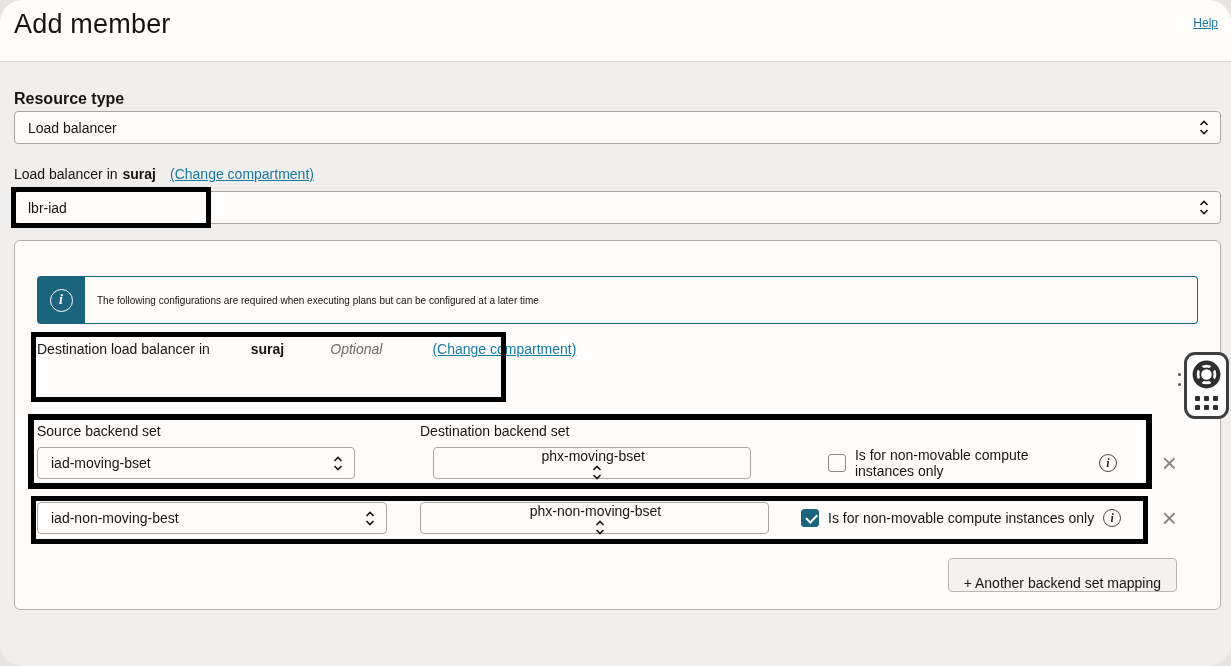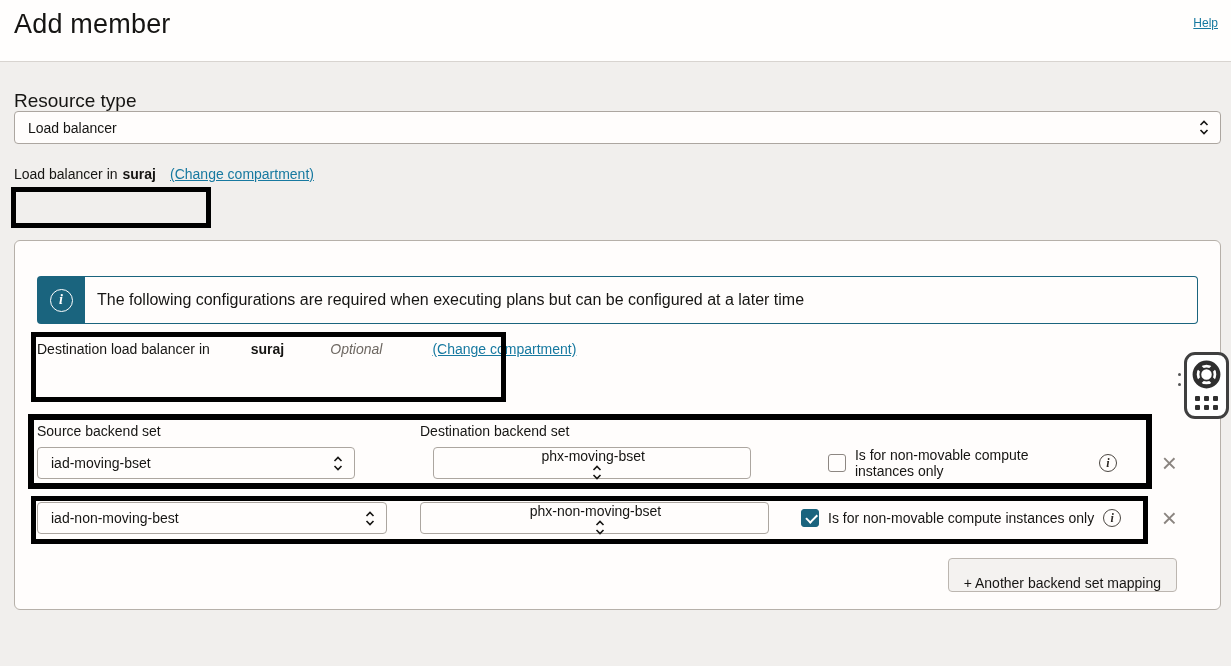--- a/index.html
+++ b/index.html
@@ -1,36 +1,36 @@
 <!DOCTYPE html>
 <html><head>
 <meta charset="utf-8">
 <style>
   * { margin:0; padding:0; box-sizing:border-box; }
   html,body { background:#e8e6e4; }
   body { font-family:"Liberation Sans", sans-serif; color:#161513; }
 
   .screen {
     position:relative; width:1231px; height:666px;
-    background:#F1EFED; overflow:hidden;
+    background:#F1EFED; overflow:hidden;border-radius:23px;
   }
 
   
   .hdr {
     position:absolute; top:0; left:0; right:0; height:62px;
     background:#FFFEFD; border-bottom:1px solid #D8D4D0;
   }
   .hdr h1 {
     position:absolute; left:14px; top:9px;
     font-size:27px; font-weight:400; color:#161513; letter-spacing:.2px;
   }
   .link { color:#1779A0; text-decoration:underline; cursor:pointer; }
   .help { position:absolute; right:13px; top:16px; font-size:12px; }
 
-  .flabel { position:absolute; font-size:19px; color:#161513; }
+  .flabel { position:absolute; font-size:16px; color:#161513;font-weight:bold; }
   .label-row { position:absolute; font-size:14px; display:flex; align-items:baseline; }
   .label-row b { font-weight:700; margin-left:5px; }
   .label-row .opt { font-style:italic; color:#6E6862; margin-left:10px; }
   .label-row .link { margin-left:14px; }
 
   .select {
     position:absolute; height:33px; background:#FFFDFC;
     border:1px solid #ACA6A0; border-radius:4px;
     display:flex; align-items:center; justify-content:space-between;
     padding:0 11px 0 13px; font-size:14px; color:#161513; cursor:pointer;
@@ -49,21 +49,21 @@
     display:flex; align-items:center; justify-content:center;
   }
   .info-circle {
     width:23px; height:23px; border:1.7px solid #fff; border-radius:50%;
     color:#fff; display:flex; align-items:center; justify-content:center;
     font-family:"Liberation Serif", serif; font-style:italic; font-weight:700; font-size:14px;
   }
   .banner-box {
     flex:1; border:1px solid #1A647E; border-left:none; border-radius:0 4px 4px 0;
     background:#FFFDFC; display:flex; align-items:center; padding:0 12px;
-    font-size:16px; color:#161513;
+    font-size:10px; color:#161513;
   }
 
   .col-headers { position:absolute; top:182px; left:0; right:0; height:17px; font-size:14px; }
   .col-headers span { position:absolute;text-align:right; }
   .ch-src { left:22px; } .ch-dst { left:405px; }
 
   .map-row {
     position:absolute; left:22px; width:1140px; height:32px;
     display:flex; align-items:center;
   }
@@ -133,20 +133,27 @@
     <svg class="chev" width="10" height="17" viewBox="0 0 10 17">
       <path d="M1.5 6 L5 2.5 L8.5 6" fill="none" stroke="#161513" stroke-width="1.6"></path>
       <path d="M1.5 11 L5 14.5 L8.5 11" fill="none" stroke="#161513" stroke-width="1.6"></path>
     </svg>
   </div>
 
   <div class="label-row" style="left:14px; top:166px;">
     <span>Load balancer in</span>
     <b>suraj</b>
     <span class="link">(Change compartment)</span>
+  </div>
+  <div class="select" style="left:14px; top:191px; width:1207px;">
+    <span>lbr-iad</span>
+    <svg class="chev" width="10" height="17" viewBox="0 0 10 17">
+      <path d="M1.5 6 L5 2.5 L8.5 6" fill="none" stroke="#161513" stroke-width="1.6"></path>
+      <path d="M1.5 11 L5 14.5 L8.5 11" fill="none" stroke="#161513" stroke-width="1.6"></path>
+    </svg>
   </div>
 
   <div class="panel">
 
     <div class="banner">
       <div class="banner-icon">
         <span class="info-circle">i</span>
       </div>
       <div class="banner-box">The following configurations are required when executing plans but can be configured at a later time</div>
     </div>

